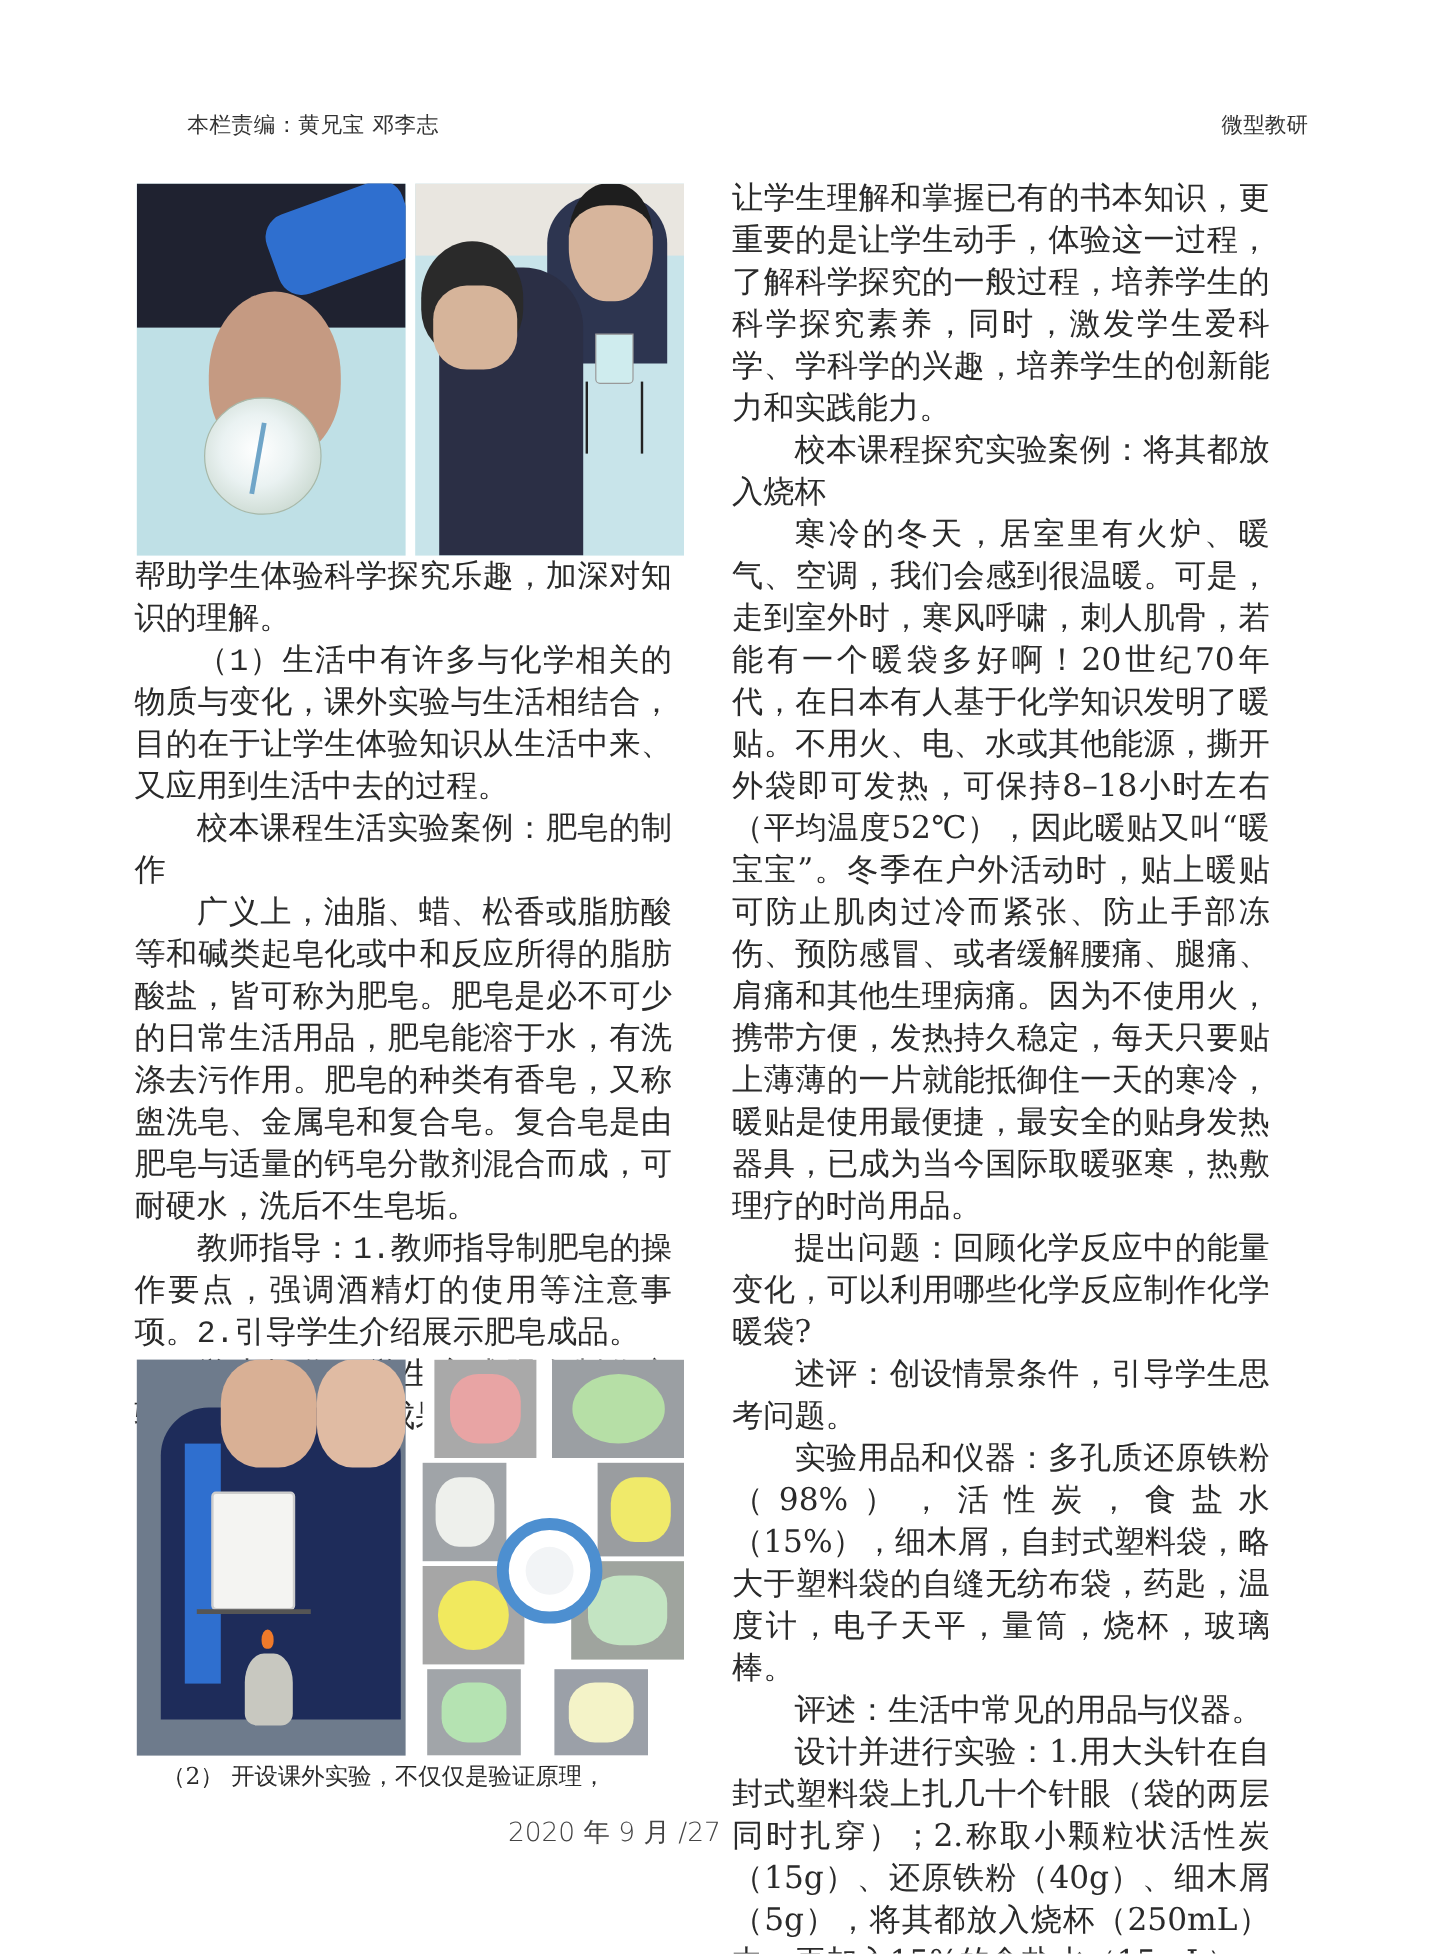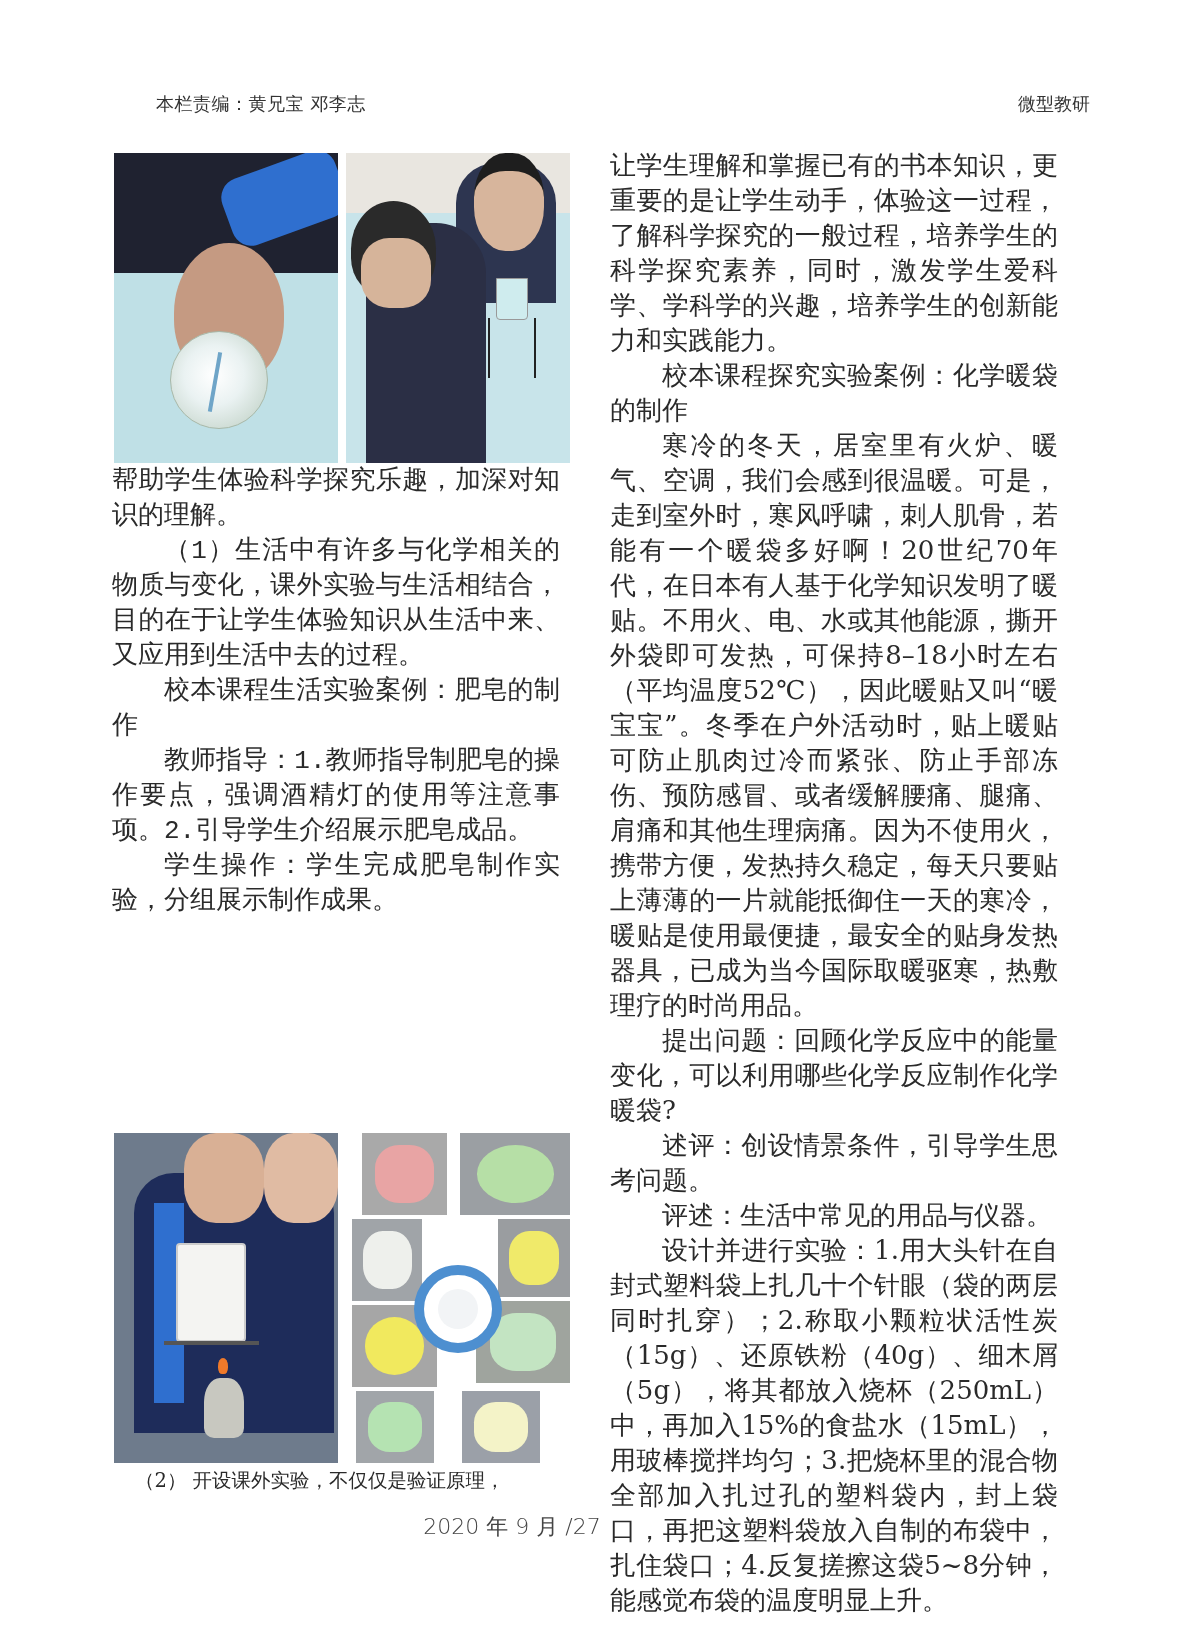--- a/index.html
+++ b/index.html
@@ -90,20 +90,21 @@
   <div class="head1"></div>
   <div class="face1"></div>
   <div class="beaker"></div>
   <div class="stand"></div>
 </div>
 
 <div class="col col-left" style="top:464px;font-family:Liberation Mono, monospace;">
   <p>帮助学生体验科学探究乐趣，加深对知识的理解。</p>
   <p class="indent">（1）生活中有许多与化学相关的物质与变化，课外实验与生活相结合，目的在于让学生体验知识从生活中来、又应用到生活中去的过程。</p>
   <p class="indent">校本课程生活实验案例：肥皂的制作</p>
+  <p class="indent">广义上，油脂、蜡、松香或脂肪酸等和碱类起皂化或中和反应所得的脂肪酸盐，皆可称为肥皂。肥皂是必不可少的日常生活用品，肥皂能溶于水，有洗涤去污作用。肥皂的种类有香皂，又称盥洗皂、金属皂和复合皂。复合皂是由肥皂与适量的钙皂分散剂混合而成，可耐硬水，洗后不生皂垢。</p>
   <p class="indent">教师指导：1.教师指导制肥皂的操作要点，强调酒精灯的使用等注意事项。2.引导学生介绍展示肥皂成品。</p>
   <p class="indent">学生操作：学生完成肥皂制作实验，分组展示制作成果。</p>
 </div>
 
 <div class="photo p3">
   <div class="jacket"></div>
   <div class="stripe"></div>
   <div class="faceA"></div>
   <div class="faceB"></div>
   <div class="beaker"></div>
@@ -136,21 +137,22 @@
   <div class="soap s8">
       <i></i>
     </div>
   <div class="soap-center"></div>
 </div>
 
 <div class="caption">（2） 开设课外实验，不仅仅是验证原理，</div>
 
 <div class="col col-right">
   <p>让学生理解和掌握已有的书本知识，更重要的是让学生动手，体验这一过程，了解科学探究的一般过程，培养学生的科学探究素养，同时，激发学生爱科学、学科学的兴趣，培养学生的创新能力和实践能力。</p>
-  <p class="indent">校本课程探究实验案例：化学暖袋的制作</p>
+  <p class="indent">校本课程探究实验案例：将其都放入烧杯</p>
   <p class="indent">寒冷的冬天，居室里有火炉、暖气、空调，我们会感到很温暖。可是，走到室外时，寒风呼啸，刺人肌骨，若能有一个暖袋多好啊！20世纪70年代，在日本有人基于化学知识发明了暖贴。不用火、电、水或其他能源，撕开外袋即可发热，可保持8–18小时左右（平均温度52℃），因此暖贴又叫“暖宝宝”。冬季在户外活动时，贴上暖贴可防止肌肉过冷而紧张、防止手部冻伤、预防感冒、或者缓解腰痛、腿痛、肩痛和其他生理病痛。因为不使用火，携带方便，发热持久稳定，每天只要贴上薄薄的一片就能抵御住一天的寒冷，暖贴是使用最便捷，最安全的贴身发热器具，已成为当今国际取暖驱寒，热敷理疗的时尚用品。</p>
   <p class="indent">提出问题：回顾化学反应中的能量变化，可以利用哪些化学反应制作化学暖袋?</p>
   <p class="indent">述评：创设情景条件，引导学生思考问题。</p>
+  <p class="indent">实验用品和仪器：多孔质还原铁粉（98%），活性炭，食盐水（15%），细木屑，自封式塑料袋，略大于塑料袋的自缝无纺布袋，药匙，温度计，电子天平，量筒，烧杯，玻璃棒。</p>
   <p class="indent">评述：生活中常见的用品与仪器。</p>
   <p class="indent">设计并进行实验：1.用大头针在自封式塑料袋上扎几十个针眼（袋的两层同时扎穿）；2.称取小颗粒状活性炭（15g）、还原铁粉（40g）、细木屑（5g），将其都放入烧杯（250mL）中，再加入15%的食盐水（15mL），用玻棒搅拌均匀；3.把烧杯里的混合物全部加入扎过孔的塑料袋内，封上袋口，再把这塑料袋放入自制的布袋中，扎住袋口；4.反复搓擦这袋5~8分钟，能感觉布袋的温度明显上升。</p>
 </div>
 
 <div class="footer">2020 年 9 月 /27</div>
 
 </body></html>

